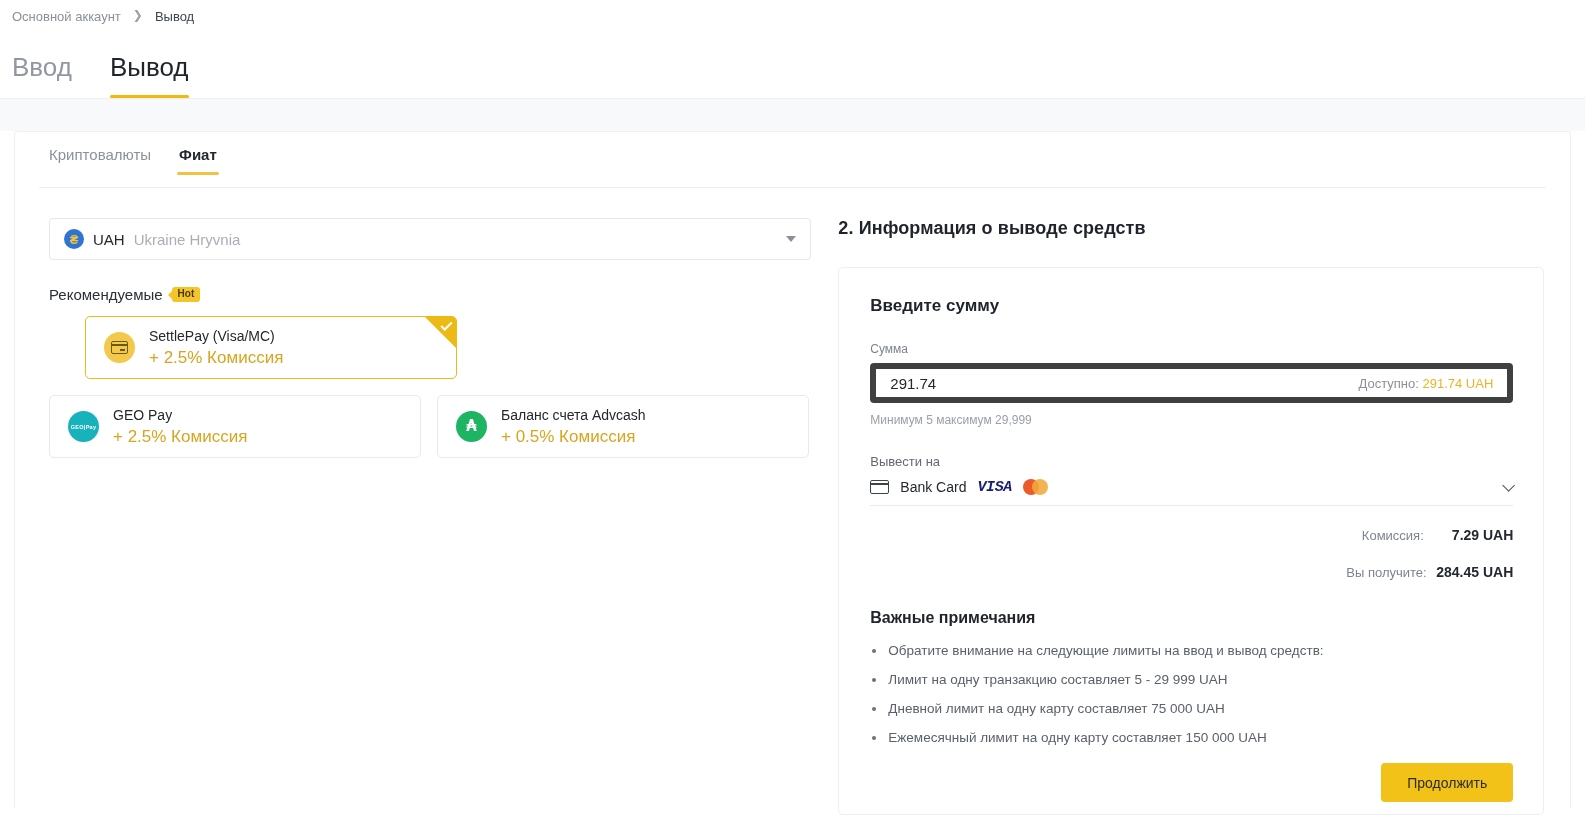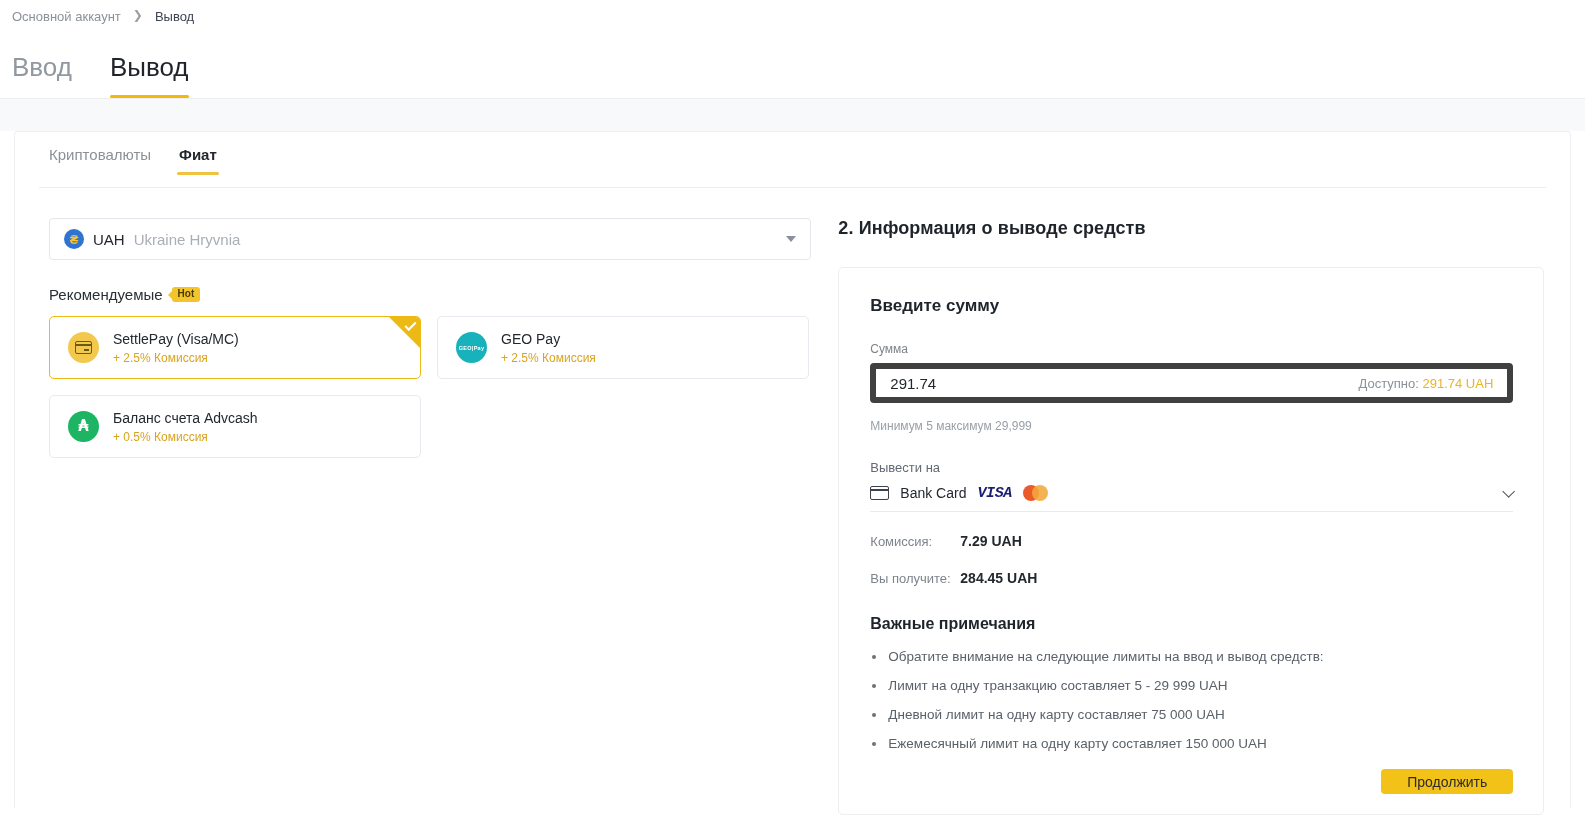--- a/index.html
+++ b/index.html
@@ -203,21 +203,21 @@
     border: 1px solid #e7eaee;
     border-radius: 5px;
     display: flex;
     align-items: center;
     padding: 0 0 0 18px;
     gap: 14px;
     background: #fff;
     cursor: pointer;
     overflow: hidden;
   }
-  .method.selected { border: 1.5px solid #edb914; }
+  .method.selected { border: 1.5px solid #edb914; margin-left: 36px; }
   .corner-mark {
     position: absolute;
     top: 0; right: 0;
     width: 0; height: 0;
     border-top: 31px solid #edb914;
     border-left: 31px solid transparent;
   }
   .corner-check {
     position: absolute;
     top: 5px; right: 4px;
@@ -266,21 +266,21 @@
   }
   .m-icon .adv-glyph {
     font-size: 15px;
     font-weight: bold;
     color: #fff;
     line-height: 1;
     font-family: "DejaVu Sans", sans-serif;
   }
   .m-text { display: flex; flex-direction: column; gap: 4px; }
   .m-name { font-size: 14px; color: #23282f; }
-  .m-fee  { font-size: 12px; color: #d9a41f; }
+  .m-fee  { font-size: 17px; color: #d9a41f; }
 
   
   .info-panel {
     margin-top: 28px;
     width: 706px;
     border: 1px solid #eceef1;
     border-radius: 5px;
     padding: 28px 30px 0 31px;
     height: 548px;
     background: #fff;
@@ -311,21 +311,21 @@
     outline: none;
     background: transparent;
     width: 300px;
     font-family: inherit;
   }
   .amt-avail { font-size: 13px; color: #8b9199; white-space: nowrap; }
   .amt-avail b { color: #e9b528; font-weight: normal; }
   .amt-hint {
     font-size: 12px;
     color: #9aa0a8;
-    margin-top: 16px;
+    margin-top: 10px;
   }
 
   .with-label {
     font-size: 13px;
     color: #626973;
     margin: 27px 0 0 0;
   }
   .with-row {
     display: flex;
     align-items: center;
@@ -369,21 +369,21 @@
   .mc-logo .mc-r { left: 9px; background: #f2a93b; opacity: .88; }
   .chev {
     position: absolute;
     right: 2px;
     width: 9px; height: 9px;
     border-right: 1.5px solid #4f555d;
     border-bottom: 1.5px solid #4f555d;
     transform: rotate(45deg) translateY(-3px);
   }
 
-  .kv { display: flex; align-items: baseline; margin-top: 21px; }
+  .kv { display: flex; align-items: baseline; margin-top: 21px; justify-content: flex-end; }
   .kv:first-of-type { margin-top: 26px; }
   .kv-k { font-size: 13px; color: #7d848d; width: 90px; }
   .kv-v { font-size: 14px; color: #23282f; font-weight: bold; }
 
   .notes-title {
     font-size: 16px;
     font-weight: bold;
     color: #1f242b;
     margin-top: 29px;
   }
@@ -406,21 +406,21 @@
 
   .btn-row { display: flex; justify-content: flex-end; margin-top: 18px; }
   .btn-continue {
     background: #f2c218;
     color: #2b2b2b;
     border: none;
     border-radius: 4px;
     font-size: 14px;
     font-family: inherit;
     padding: 0 26px;
-    height: 25px;
+    height: 39px;
     cursor: pointer;
   }
 </style>
 </head>
 <body>
 
 <div class="breadcrumb">
   <span class="crumb-muted">Основной аккаунт</span>
   <span class="crumb-sep">❯</span>
   <span class="crumb-current">Вывод</span>

